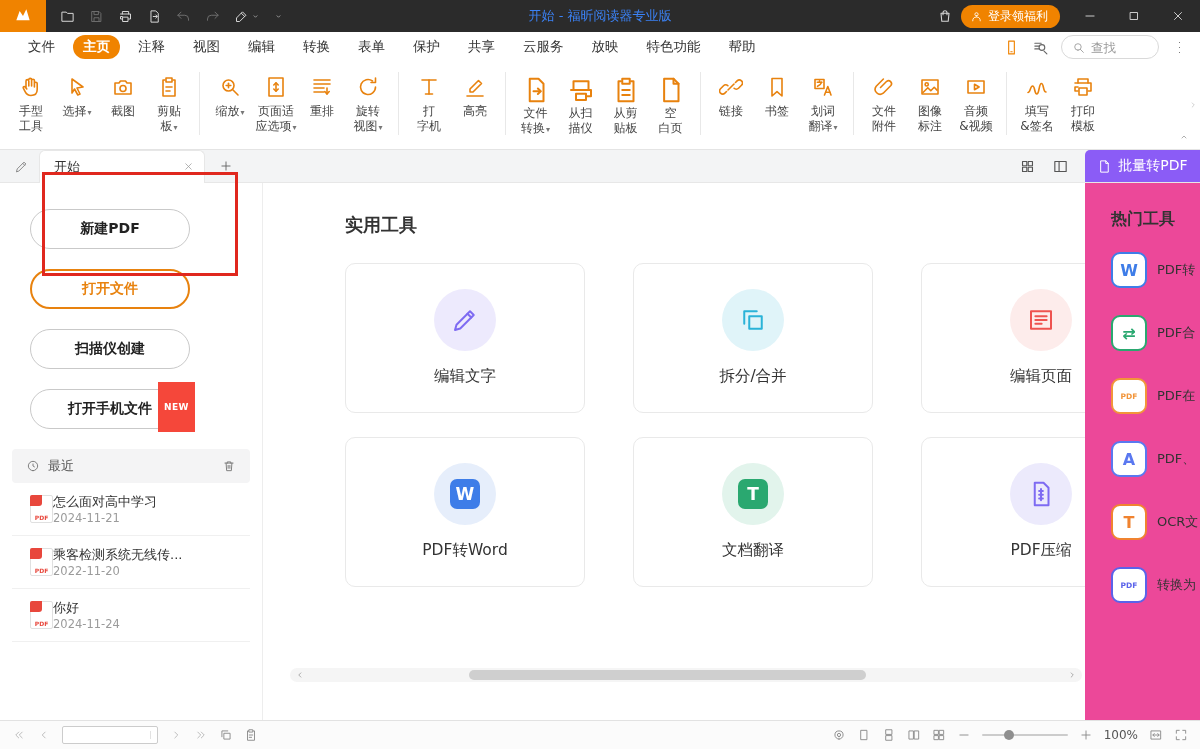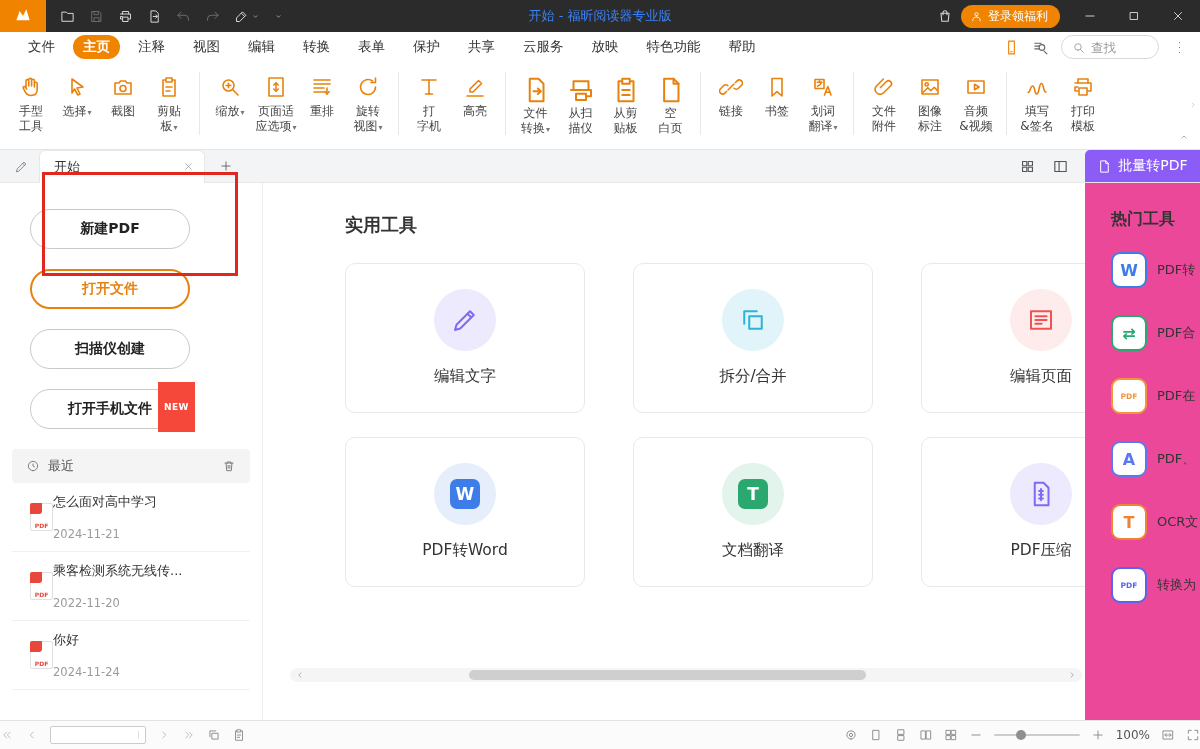--- a/index.html
+++ b/index.html
@@ -67,21 +67,21 @@
 .new-badge{position:absolute;top:-8px;right:-6px;background:#f5473a;color:#fff;font-size:9px;font-weight:bold;padding:20px 6px;border-radius:0;letter-spacing:.5px}
 .recent-bar{height:34px;background:#f4f4f5;margin:0 12px;border-radius:4px;display:flex;align-items:center;padding:0 14px;gap:8px}
 .recent-bar .ico{width:14px;height:14px;color:#777}
 .recent-title{font-size:13px;color:#555}
 .trash-btn{margin-left:auto;cursor:pointer}
 .recent-item{display:flex;align-items:center;margin:0 12px;padding:10px 6px 10px 18px;border-bottom:1px solid #f0f0f0;cursor:pointer}
 .pdf-ico{position:relative;width:23px;height:28px;background:#fff;border:1px solid #e0e0e0;border-radius:2px;flex:0 0 auto}
 .pdf-fox{position:absolute;left:-1px;top:-1px;width:12px;height:11px;background:#e8473c;border-radius:2px 0 3px 0}
 .pdf-tag{position:absolute;left:0;right:0;bottom:1px;text-align:center;font-size:6px;font-weight:bold;color:#e8473c}
 .recent-name{font-size:13px;color:#333;white-space:nowrap;overflow:hidden;max-width:150px}
-.recent-date{font-size:11.5px;color:#9b9b9b;margin-top:16px}
+.recent-date{font-size:11.5px;color:#9b9b9b;margin-top:0}
 
 .main{flex:1;min-width:0;position:relative;padding:30px 0 0 82px;overflow:hidden;background:#fff}
 .main-heading{font-size:18px;font-weight:600;color:#333;margin-bottom:26px}
 .cards{display:grid;grid-template-columns:repeat(3,240px);gap:24px 48px;width:816px}
 .card{height:150px;border:1px solid #e9e9e9;border-radius:10px;background:#fff;display:flex;flex-direction:column;align-items:center;justify-content:center;gap:15px;cursor:pointer}
 .card-circ{width:62px;height:62px;border-radius:50%;display:flex;align-items:center;justify-content:center}
 .card-circ svg{width:30px;height:30px}
 .tile{width:30px;height:30px;border-radius:7px;color:#fff;display:flex;align-items:center;justify-content:center;font-size:17px;font-weight:bold}
 .card-label{font-size:15.5px;color:#333}
 .h-scrollbar{position:absolute;left:27px;right:3px;bottom:38px;height:14px;display:flex;align-items:center;background:#f5f5f5;border-radius:7px;padding:0 5px}
@@ -91,21 +91,21 @@
 
 .right-panel{width:115px;flex:0 0 auto;padding:26px 0 0 26px;overflow:hidden;background:#ec4899}
 .rp-heading{font-size:16px;font-weight:bold;color:#333;white-space:nowrap}
 .hot-list{margin-top:22px;display:flex;flex-direction:column;gap:27px}
 .hot-item{display:flex;align-items:center;gap:10px;cursor:pointer}
 .hot-ico{width:36px;height:36px;border:2px solid;border-radius:9px;display:flex;align-items:center;justify-content:center;flex:0 0 auto;background:#fff}
 .hot-lg{font-size:16px;font-weight:bold}
 .hot-sm{font-size:7.5px;font-weight:bold}
 .hot-label{font-size:13px;color:#333;white-space:nowrap}
 
-.statusbar{height:29px;border-top:1px solid #e2e2e2;background:#fbfbfb;display:flex;align-items:center;padding:0 0;gap:3px;color:#8a8a8a;flex:0 0 auto}
+.statusbar{height:29px;border-top:1px solid #e2e2e2;background:#fbfbfb;display:flex;align-items:center;padding:0 12px;gap:3px;color:#8a8a8a;flex:0 0 auto}
 .statusbar .ico{width:14px;height:14px;cursor:pointer}
 .sb-left{display:flex;align-items:center;gap:11px}
 .sb-dim{color:#b9b9b9}
 .page-box{width:96px;height:18px;background:#fff;border:1px solid #ccc;border-radius:2px;position:relative;cursor:text}
 .page-box i{position:absolute;right:6px;top:4px;bottom:4px;border-left:1px solid #e2e2e2}
 .sb-right{margin-left:auto;display:flex;align-items:center;gap:11px}
 .zoom-slider{width:86px;height:2px;background:#ccc;border-radius:1px;position:relative;cursor:pointer}
 .zoom-thumb{position:absolute;left:26%;top:-4px;width:10px;height:10px;border-radius:50%;background:#8f8f8f}
 .zoom-val{font-size:12px;color:#555;min-width:34px}
 

